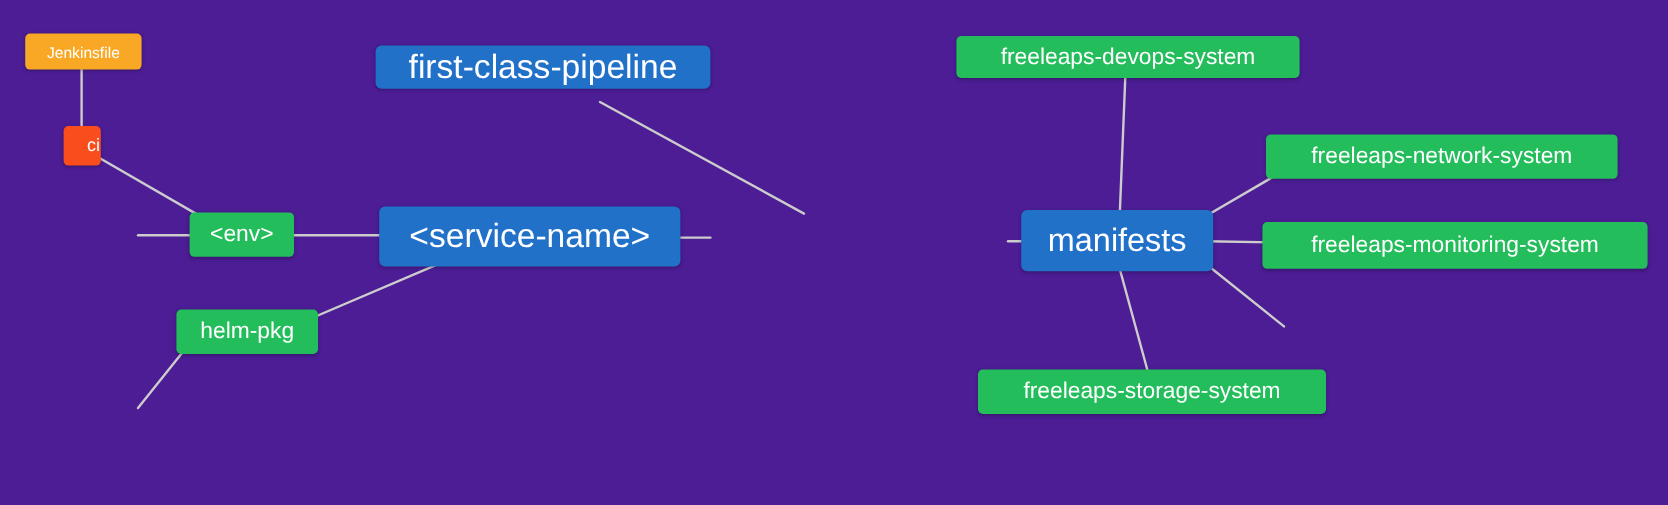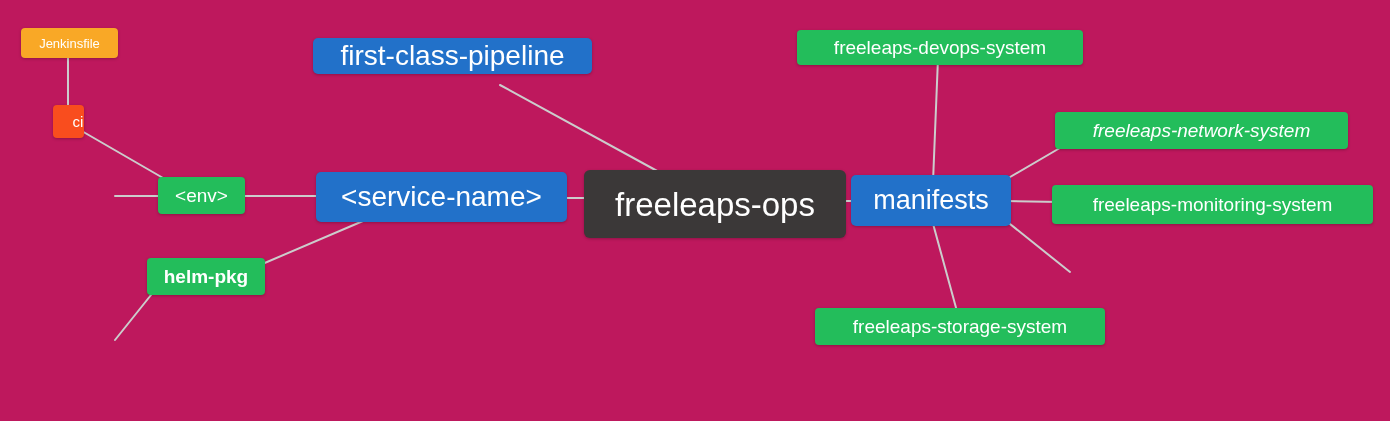--- a/index.html
+++ b/index.html
@@ -1,19 +1,19 @@
 <!DOCTYPE html>
 <html><head>
 <meta charset="utf-8">
 <style>
   html,body{margin:0;padding:0;background:#fff;}
   .canvas{
     position:relative;
     width:1390px;height:421px;
-    background:#be185d;
+    background:#4c1d95;
     font-family:"Liberation Sans", sans-serif;
     overflow:hidden;
   }
   .edges{position:absolute;left:0;top:0;width:1390px;height:421px;}
   .edges line{stroke:#cccccc;stroke-width:2;stroke-linecap:round;}
   .node{
     position:absolute;
     display:flex;align-items:center;justify-content:center;
     box-sizing:border-box;
     color:#ffffff;
@@ -51,33 +51,32 @@
     <line x1="932" y1="220" x2="958" y2="315"></line>
   </svg>
 
   <div class="node orange" style="left:21px;  top:28px;  width:97px;  height:30px; font-size:13px;">Jenkinsfile</div>
 
   <div class="node red" style="left:53px;  top:105px; width:31px;  height:33px; font-size:15px;">ci</div>
 
 
   <div class="node green" style="left:158px; top:177px; width:87px;  height:37px; font-size:19px;">&lt;env&gt;</div>
 
-  <div class="node green" style="left:147px; top:258px; width:118px; height:37px; font-size:19px;font-weight:bold;">helm-pkg</div>
+  <div class="node green" style="left:147px; top:258px; width:118px; height:37px; font-size:19px;">helm-pkg</div>
 
 
   <div class="node blue" style="left:316px; top:172px; width:251px; height:50px; font-size:28px;">&lt;service-name&gt;</div>
 
   <div class="node blue" style="left:313px; top:38px;  width:279px; height:36px; font-size:28px;">first-class-pipeline</div>
 
-  <div class="node dark" style="left:584px; top:170px; width:262px; height:68px; font-size:33px;">freeleaps-ops</div>
 
   <div class="node blue" style="left:851px; top:175px; width:160px; height:51px; font-size:27px;">manifests</div>
 
   <div class="node green" style="left:797px; top:30px;  width:286px; height:35px; font-size:19px;">freeleaps-devops-system</div>
 
-  <div class="node green" style="left:1055px;top:112px; width:293px; height:37px; font-size:19px;font-style:italic;">freeleaps-network-system</div>
+  <div class="node green" style="left:1055px;top:112px; width:293px; height:37px; font-size:19px;">freeleaps-network-system</div>
 
   <div class="node green" style="left:1052px;top:185px; width:321px; height:39px; font-size:19px;">freeleaps-monitoring-system</div>
 
 
   <div class="node green" style="left:815px; top:308px; width:290px; height:37px; font-size:19px;">freeleaps-storage-system</div>
 
 </div>
 
 </body></html>

